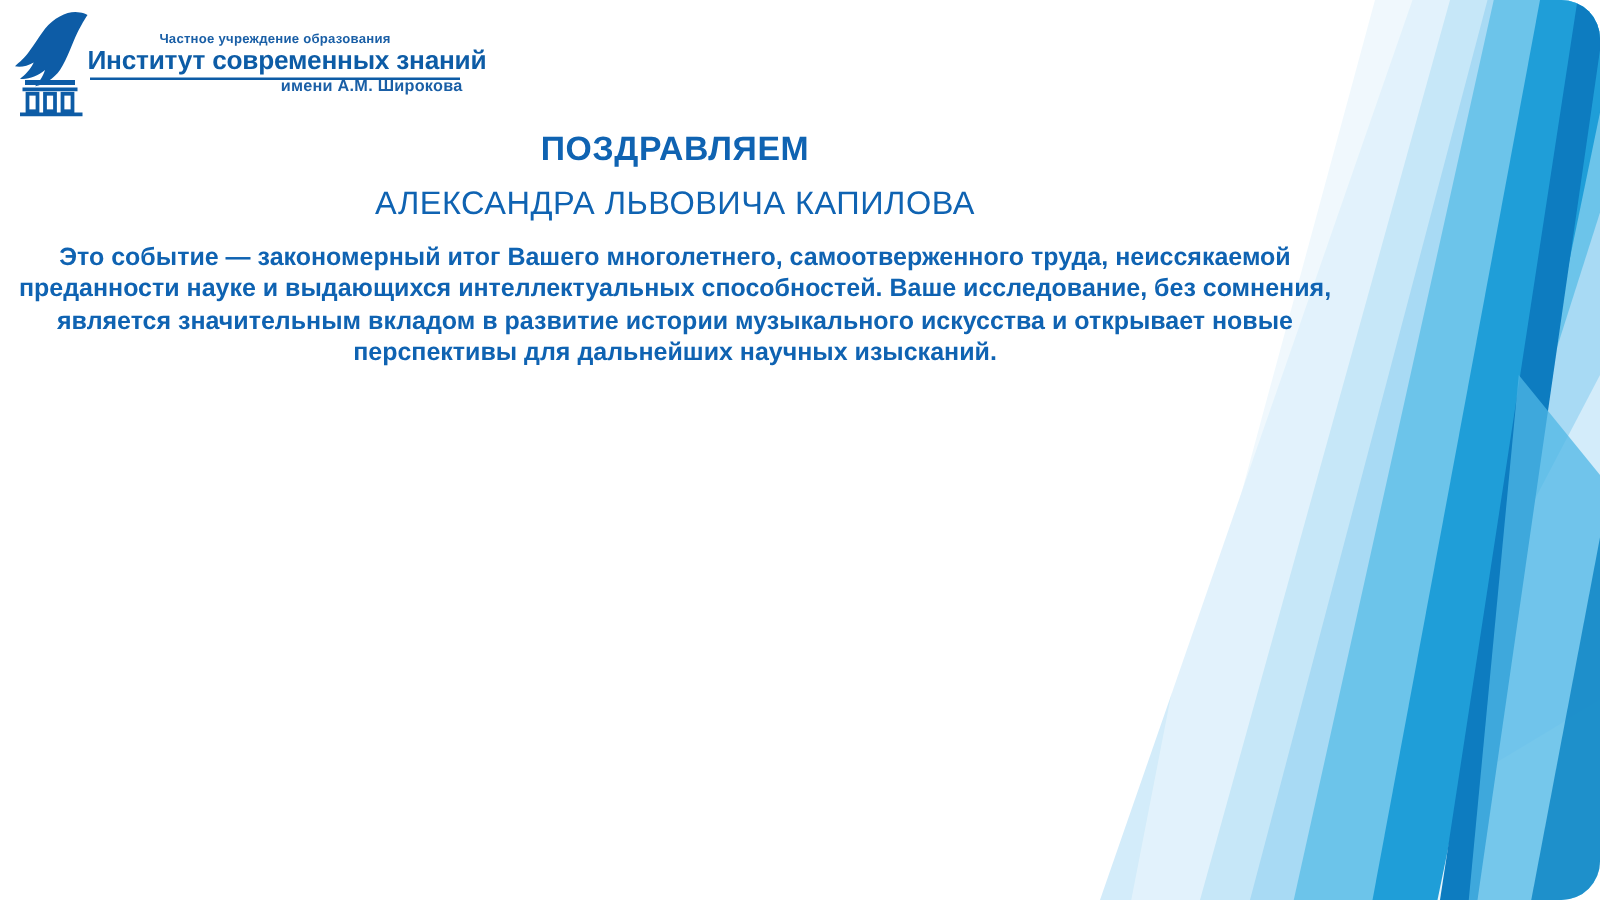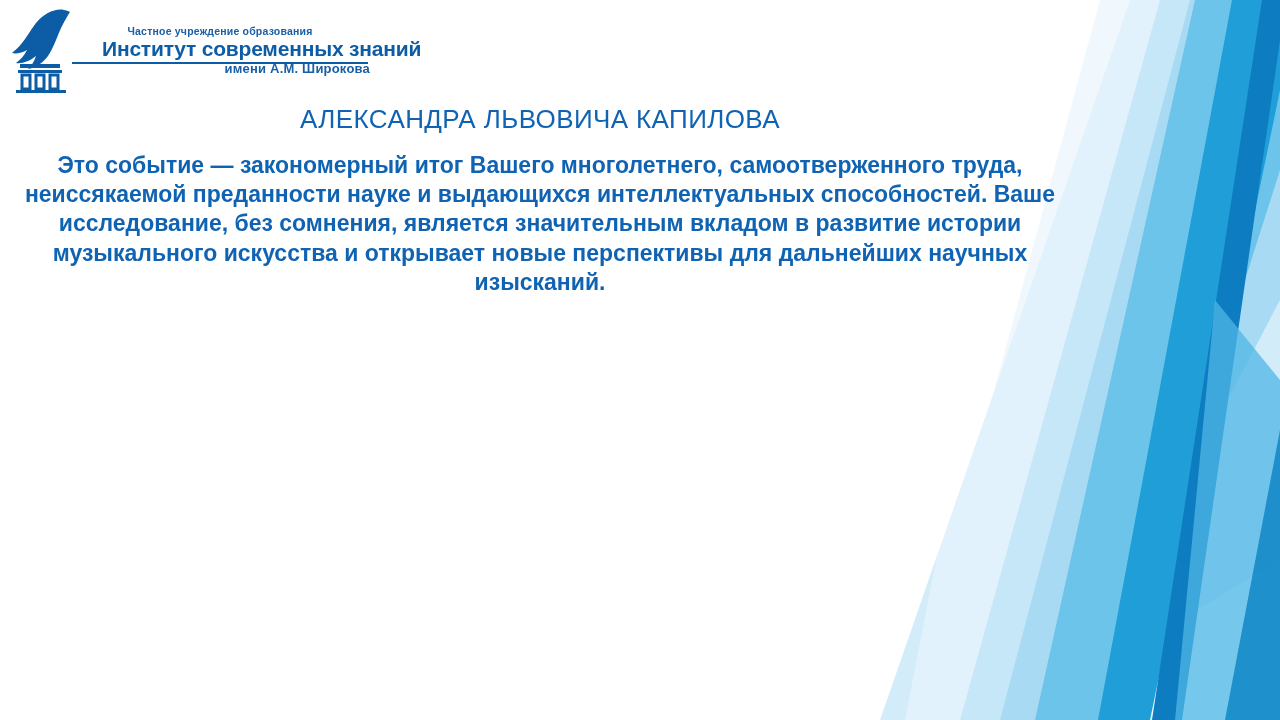--- a/index.html
+++ b/index.html
@@ -12,20 +12,21 @@
     height: 720px;
     overflow: hidden;
     font-family: "Liberation Sans", sans-serif;
   }
   .slide {
     position: relative;
     width: 1280px;
     height: 720px;
     background: #ffffff;
     overflow: hidden;
+    border-radius: 31px;
   }
 
   
   .bg-layer {
     position: absolute;
     inset: 0;
     pointer-events: none;
   }
   .bg-layer svg {
     display: block;
@@ -64,21 +65,20 @@
     font-weight: 600;
     white-space: nowrap;
   }
   .logo-line-main {
     font-size: 21px;
     font-weight: 700;
     color: #0d5ca6;
     white-space: nowrap;
     letter-spacing: -0.2px;
     margin-top: 1px;
-    margin-left: 32px;
   }
   .logo-line-sub {
     font-size: 13px;
     font-weight: 700;
     color: #1a5fa6;
     text-align: right;
     margin-top: 2px;
     letter-spacing: 0.2px;
     white-space: nowrap;
   }
@@ -120,21 +120,21 @@
     color: #0f63b2;
     margin: 0 0 16px 0;
   }
   .line-congrats {
     font-size: 25px;
     font-weight: 700;
     color: #0f63b2;
     margin: 0 0 18px 0;
   }
   .para {
-    font-size: 23px;
+    font-size: 20px;
     font-weight: 700;
     line-height: 1.27;
     color: #0f63b2;
     margin: 0 0 16px 0;
     padding: 0 2px;
   }
   .para.last {
     margin-bottom: 0;
   }
 </style>
@@ -173,17 +173,18 @@
     </div>
     <div class="logo-text">
       <div class="logo-line-top">Частное учреждение образования</div>
       <div class="logo-line-main">Институт современных знаний</div>
       <div class="logo-line-sub">имени А.М. Широкова</div>
     </div>
     <div class="logo-rule"></div>
   </div>
 
   <div class="content">
+    <h1 class="heading">ПОЗДРАВЛЯЕМ</h1>
     <p class="line-name">АЛЕКСАНДРА ЛЬВОВИЧА КАПИЛОВА</p>
     <p class="para">Это событие — закономерный итог Вашего многолетнего, самоотверженного труда, неиссякаемой преданности науке и выдающихся интеллектуальных способностей. Ваше исследование, без сомнения, является значительным вкладом в развитие истории музыкального искусства и открывает новые перспективы для дальнейших научных изысканий.</p>
   </div>
 
 </div>
 
 </body></html>

